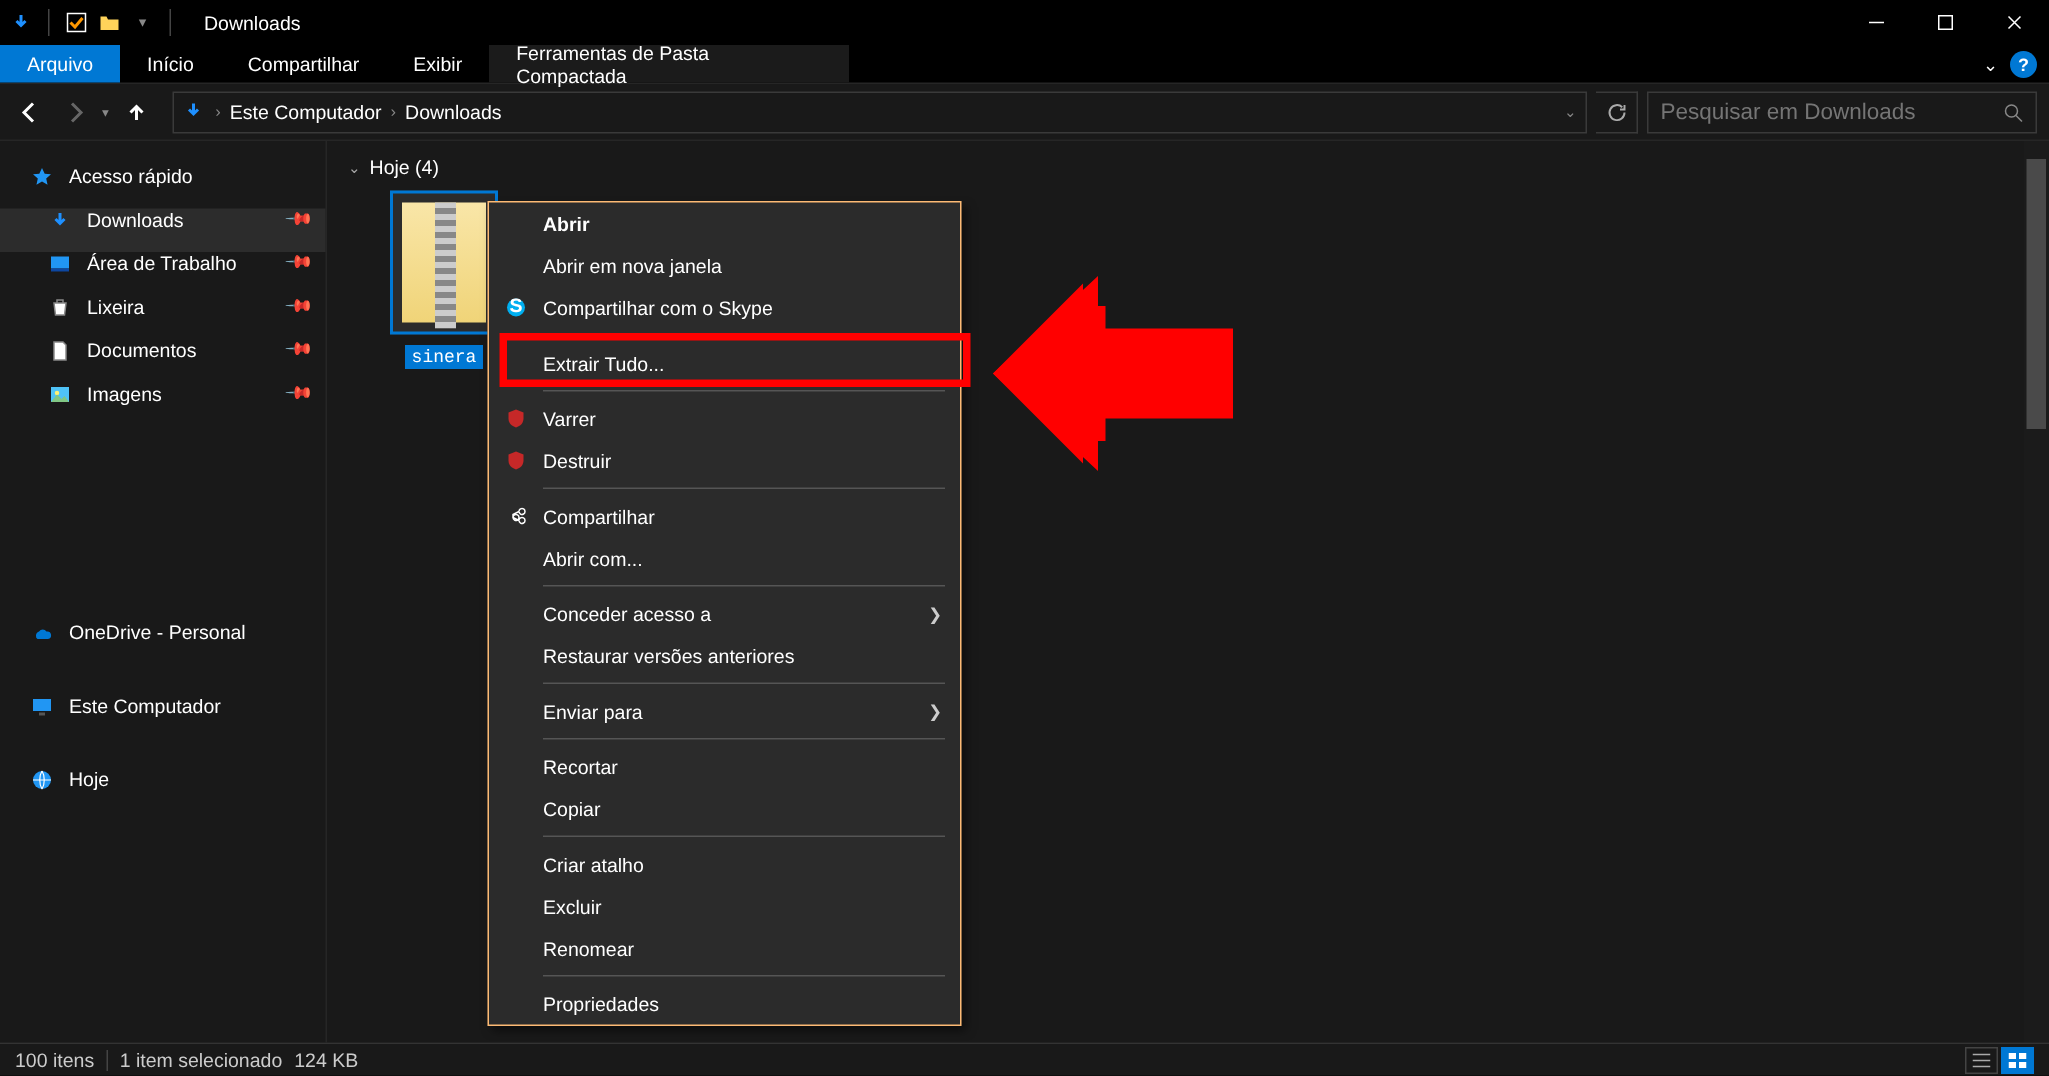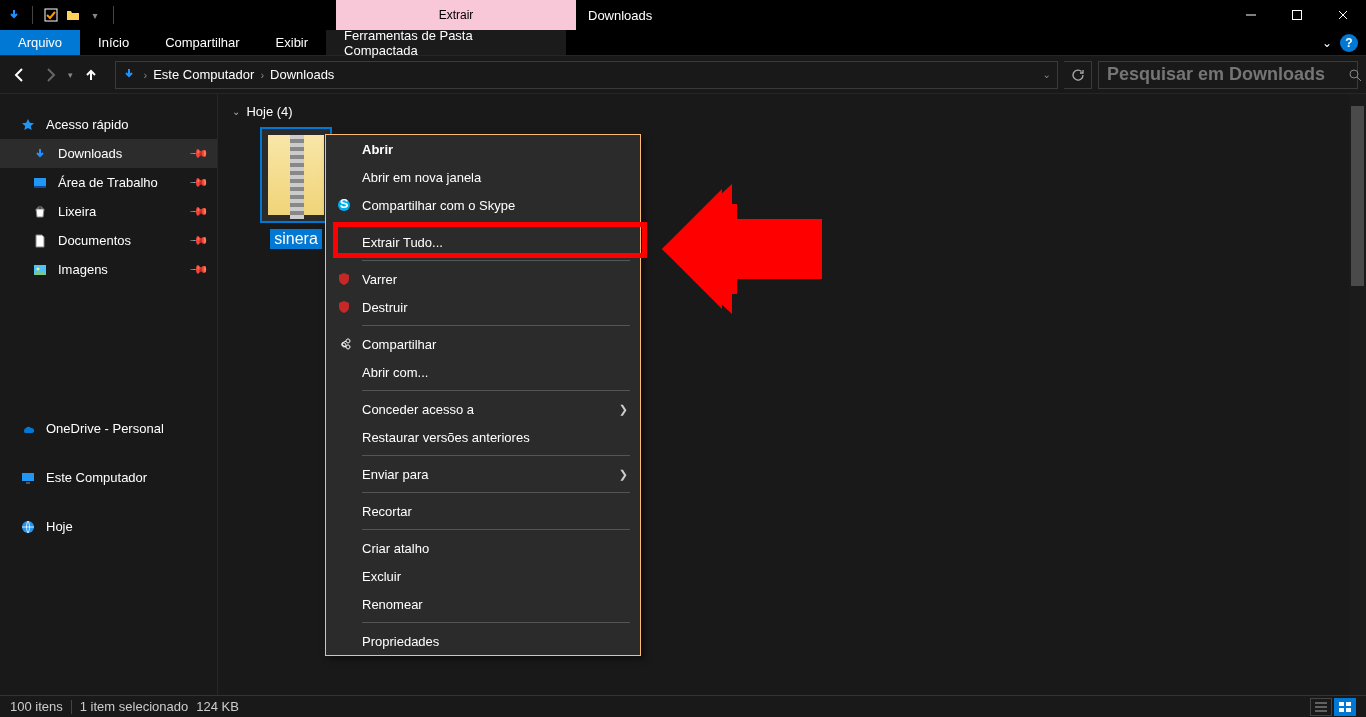--- a/index.html
+++ b/index.html
@@ -31,42 +31,42 @@
 .navbtn { width:24px; height:24px; display:flex; align-items:center; justify-content:center; color:#fff; font-size:16px; }
 .navbtn.dis { color:#666; }
 .nav-chev { color:#888; font-size:9px; }
 .addrbar { flex:1; height:28px; border:1px solid #3a3a3a; background:#191919; display:flex; align-items:center; padding:0 6px; gap:6px; margin:0 6px; }
 .addr-ic { width:16px; height:16px; }
 .addr-crumb { color:#fff; font-size:13px; }
 .addr-sep { color:#888; font-size:11px; }
 .addr-drop { color:#888; font-size:10px; margin-left:auto; }
 .refresh { width:28px; height:28px; display:flex; align-items:center; justify-content:center; color:#aaa; border:1px solid #3a3a3a; border-left:none; margin-left:-6px; }
 .searchbox { width:260px; height:28px; border:1px solid #3a3a3a; background:#191919; display:flex; align-items:center; padding:0 8px; }
-.searchbox input { flex:1; background:transparent; border:none; color:#a16207; font-size:18px; outline:none;font-weight:bold; }
+.searchbox input { flex:1; background:transparent; border:none; color:#a16207; font-size:15px; outline:none; }
 .search-ic { color:#888; font-size:13px; }
 
 
 .body { display:flex; height:601px; }
 .sidebar { width:218px; background:#191919; border-right:1px solid #262626; padding-top:16px; position:relative; }
-.side-item { height:29px; display:flex; align-items:center; padding-left:32px; gap:10px; color:#fff; font-size:13px; position:relative; }
+.side-item { height:29px; display:flex; padding-left:32px; gap:10px; color:#fff; font-size:13px; position:relative; }
 .side-item.sel { background:#2c2c2c; }
 .side-item.top { padding-left:20px; }
 .side-ic { width:16px; height:16px; display:flex; align-items:center; justify-content:center; }
 .pin { position:absolute; right:10px; color:#666; font-size:12px; transform:rotate(45deg); }
 .side-gap { height:20px; }
 .side-gap-lg { height:130px; }
 
 .content { flex:1; background:#191919; position:relative; padding:10px 14px; }
 .group-hdr { display:flex; align-items:center; gap:6px; color:#fff; font-size:13px; margin-bottom:8px; }
 .group-chev { color:#aaa; font-size:10px; }
 .file-item { width:92px; text-align:center; margin-left:18px; }
 .file-thumb { width:72px; height:96px; margin:0 auto 6px; position:relative; background:#2b2b2b; border:2px solid #0078d4; }
 .file-fold { position:absolute; inset:6px; background:linear-gradient(#f9e6a8,#f0d478); }
 .file-zip { position:absolute; left:28px; top:6px; width:14px; height:84px; background:repeating-linear-gradient(#ccc,#ccc 4px,#888 4px,#888 8px); }
-.file-name { color:#fff; font-size:16px; background:#0078d4; padding:1px 4px; display:inline-block; }
+.file-name { color:#fff; font-size:12px; background:#0078d4; padding:1px 4px; display:inline-block;font-family:Liberation Mono, monospace; }
 
 .scrollbar { position:absolute; right:0; top:0; width:17px; height:100%; background:#1b1b1b; }
 .scroll-thumb { position:absolute; top:12px; right:2px; width:13px; height:180px; background:#4a4a4a; }
 
 
 .ctxmenu { position:absolute; left:325px; top:134px; width:316px; background:#2b2b2b; border:1px solid #fdba74; box-shadow:3px 3px 6px rgba(0,0,0,.5); }
 .ctx-item { height:28px; display:flex; align-items:center; padding-left:36px; padding-right:12px; color:#fff; font-size:13px; position:relative; }
 .ctx-item.bold { font-weight:600; }
 .ctx-item .sub { position:absolute; right:12px; color:#ccc; font-size:11px; }
 .ctx-ic { position:absolute; left:10px; width:16px; height:16px; display:flex; align-items:center; justify-content:center; }
@@ -104,21 +104,20 @@
         </svg>
       </span>
     <span class="qat-ic">
         <svg width="14" height="14" viewBox="0 0 14 14">
           <path d="M1 3h4l1 2h7v7H1z" fill="#ffd35a"></path>
         </svg>
       </span>
     <span class="qat-ic qat-chev">▾</span>
     <span class="qat-sep"></span>
   </div>
-  <div class="tab-extract">Extrair</div>
   <div class="titlebar-title">Downloads</div>
   <div class="winbtns">
     <div class="winbtn">
         <svg width="12" height="12" viewBox="0 0 12 12">
           <path d="M1 6h10" stroke="#fff"></path>
         </svg>
       </div>
     <div class="winbtn">
         <svg width="12" height="12" viewBox="0 0 12 12">
           <rect x="1.5" y="1.5" width="9" height="9" fill="none" stroke="#fff"></rect>
@@ -344,20 +343,21 @@
       <span class="sub">❯</span>
     </div>
   <div class="ctx-item">Restaurar versões anteriores</div>
   <div class="ctx-sep"></div>
   <div class="ctx-item">
       <span>Enviar para</span>
       <span class="sub">❯</span>
     </div>
   <div class="ctx-sep"></div>
   <div class="ctx-item">Recortar</div>
+  <div class="ctx-item">Copiar</div>
   <div class="ctx-sep"></div>
   <div class="ctx-item">Criar atalho</div>
   <div class="ctx-item">Excluir</div>
   <div class="ctx-item">Renomear</div>
   <div class="ctx-sep"></div>
   <div class="ctx-item">Propriedades</div>
 </div>
 
 <div class="ctx-highlight"></div>
 

